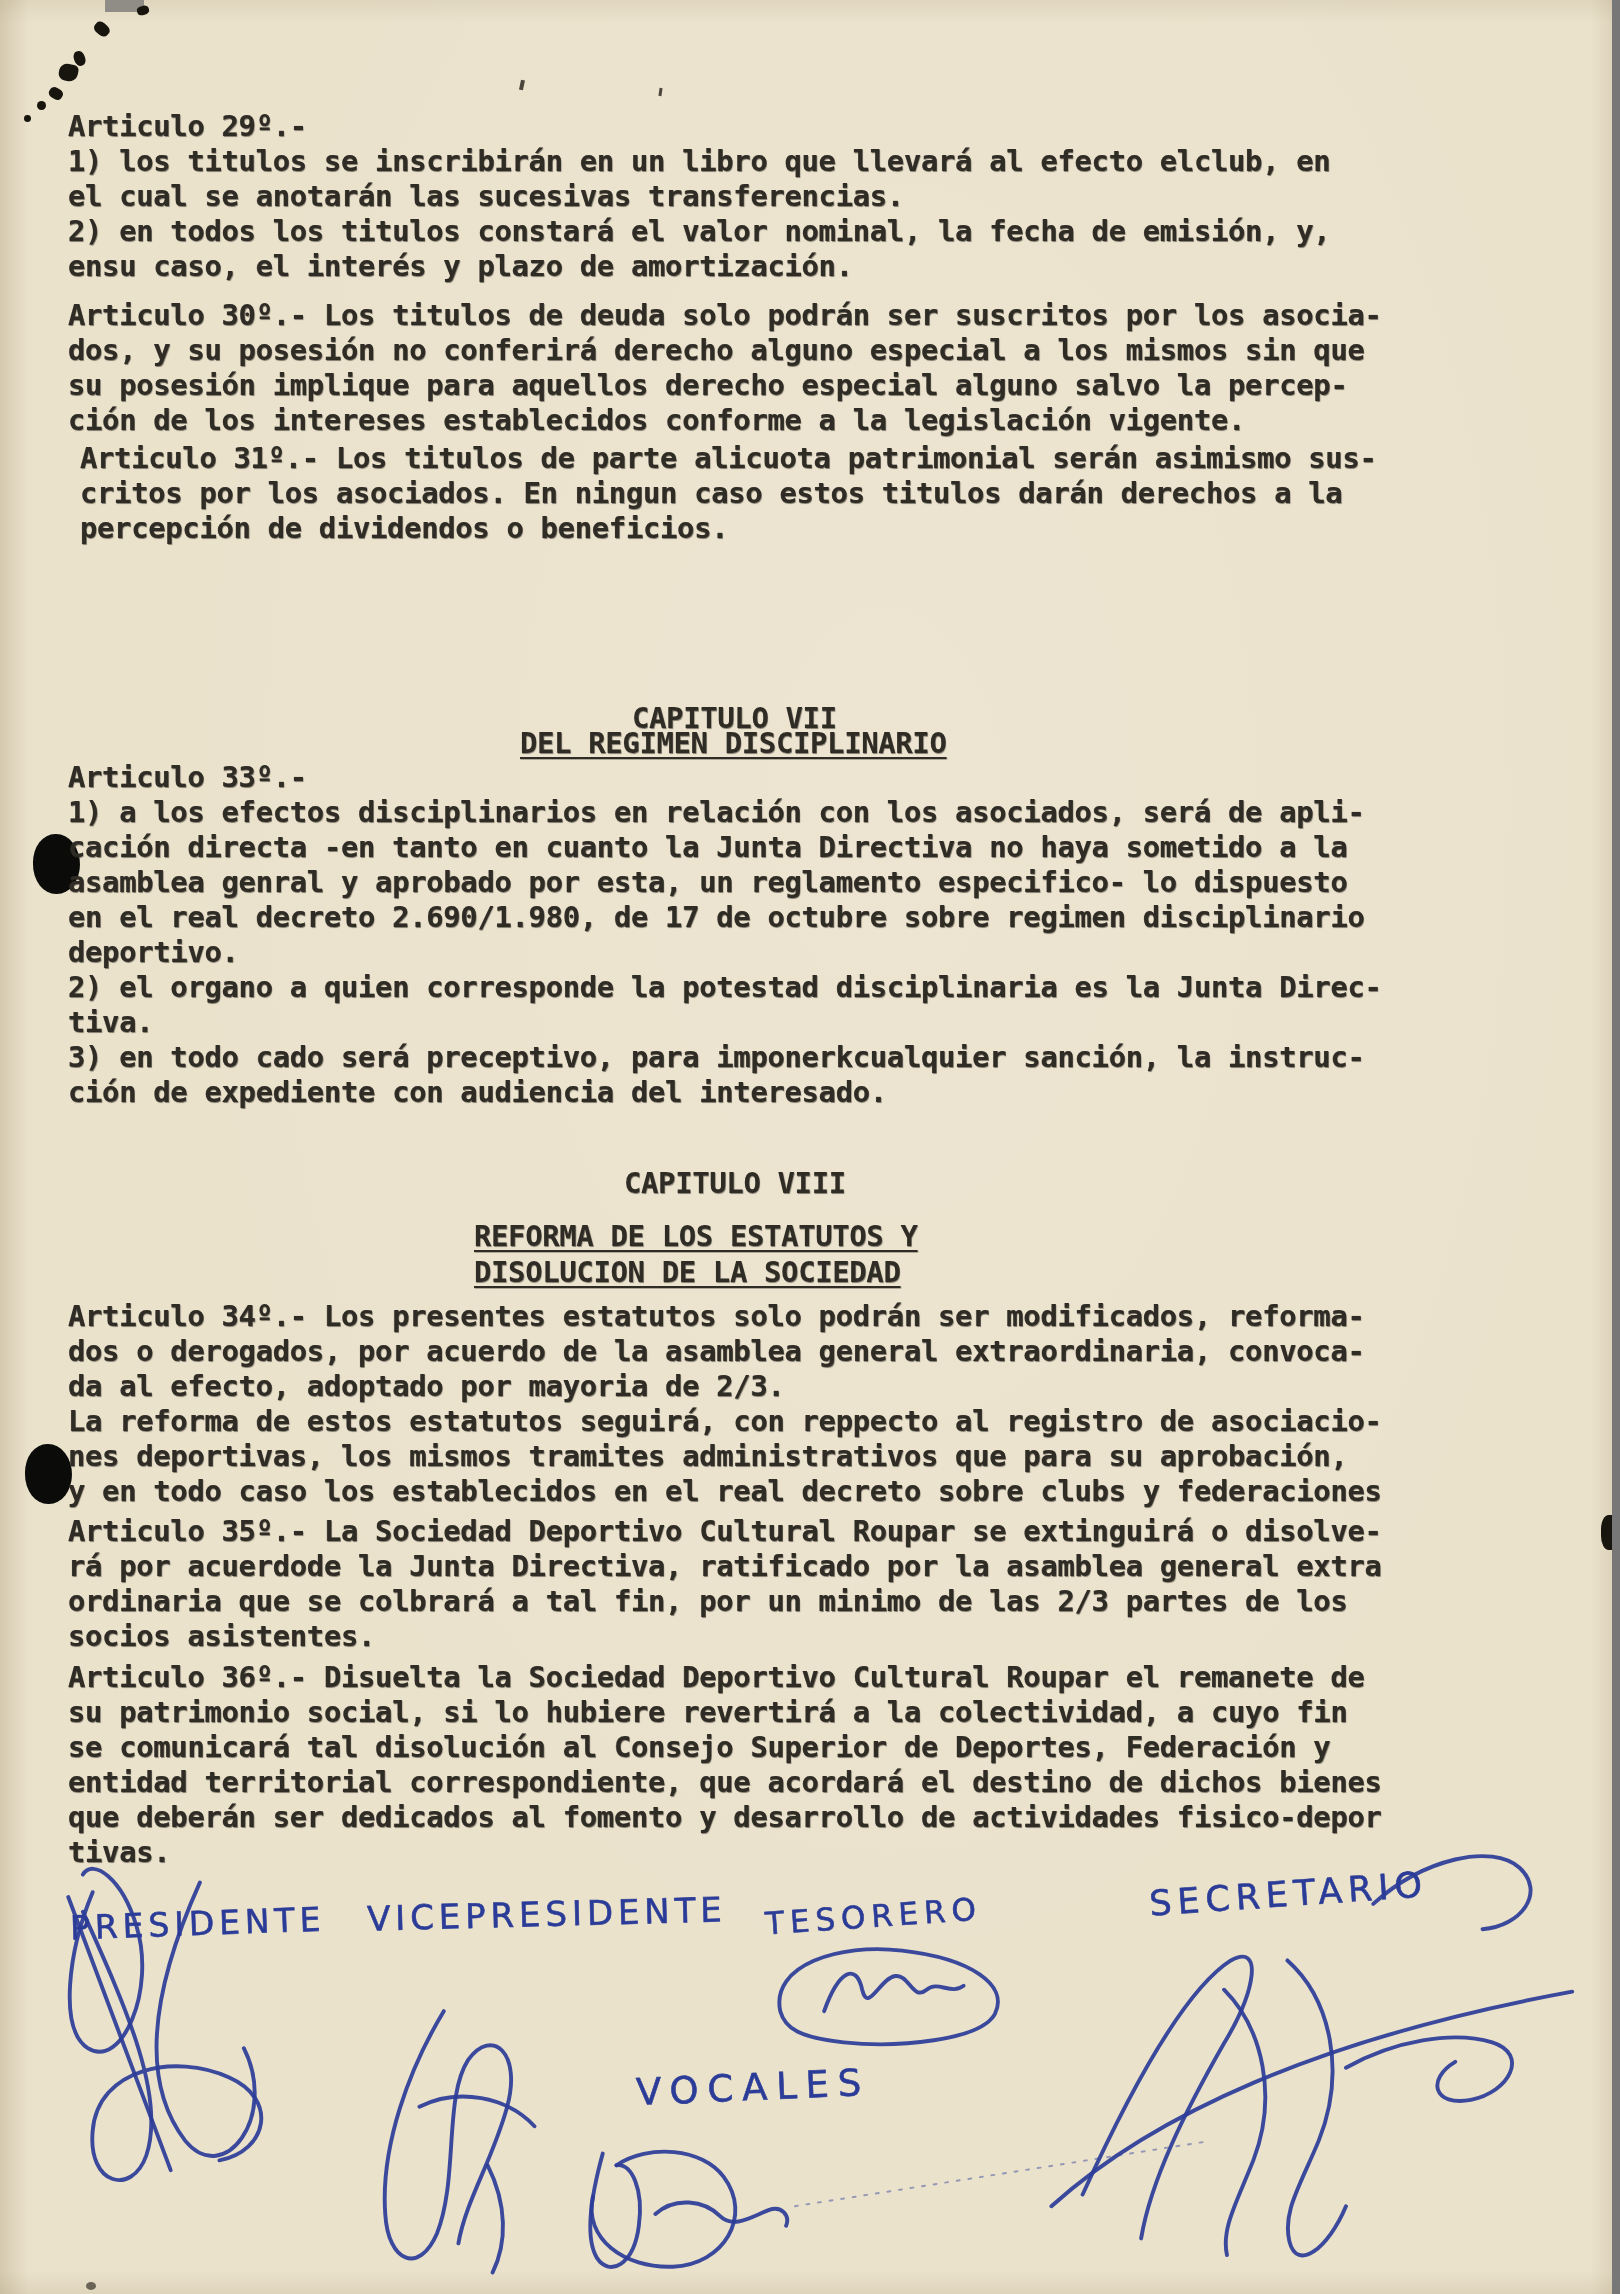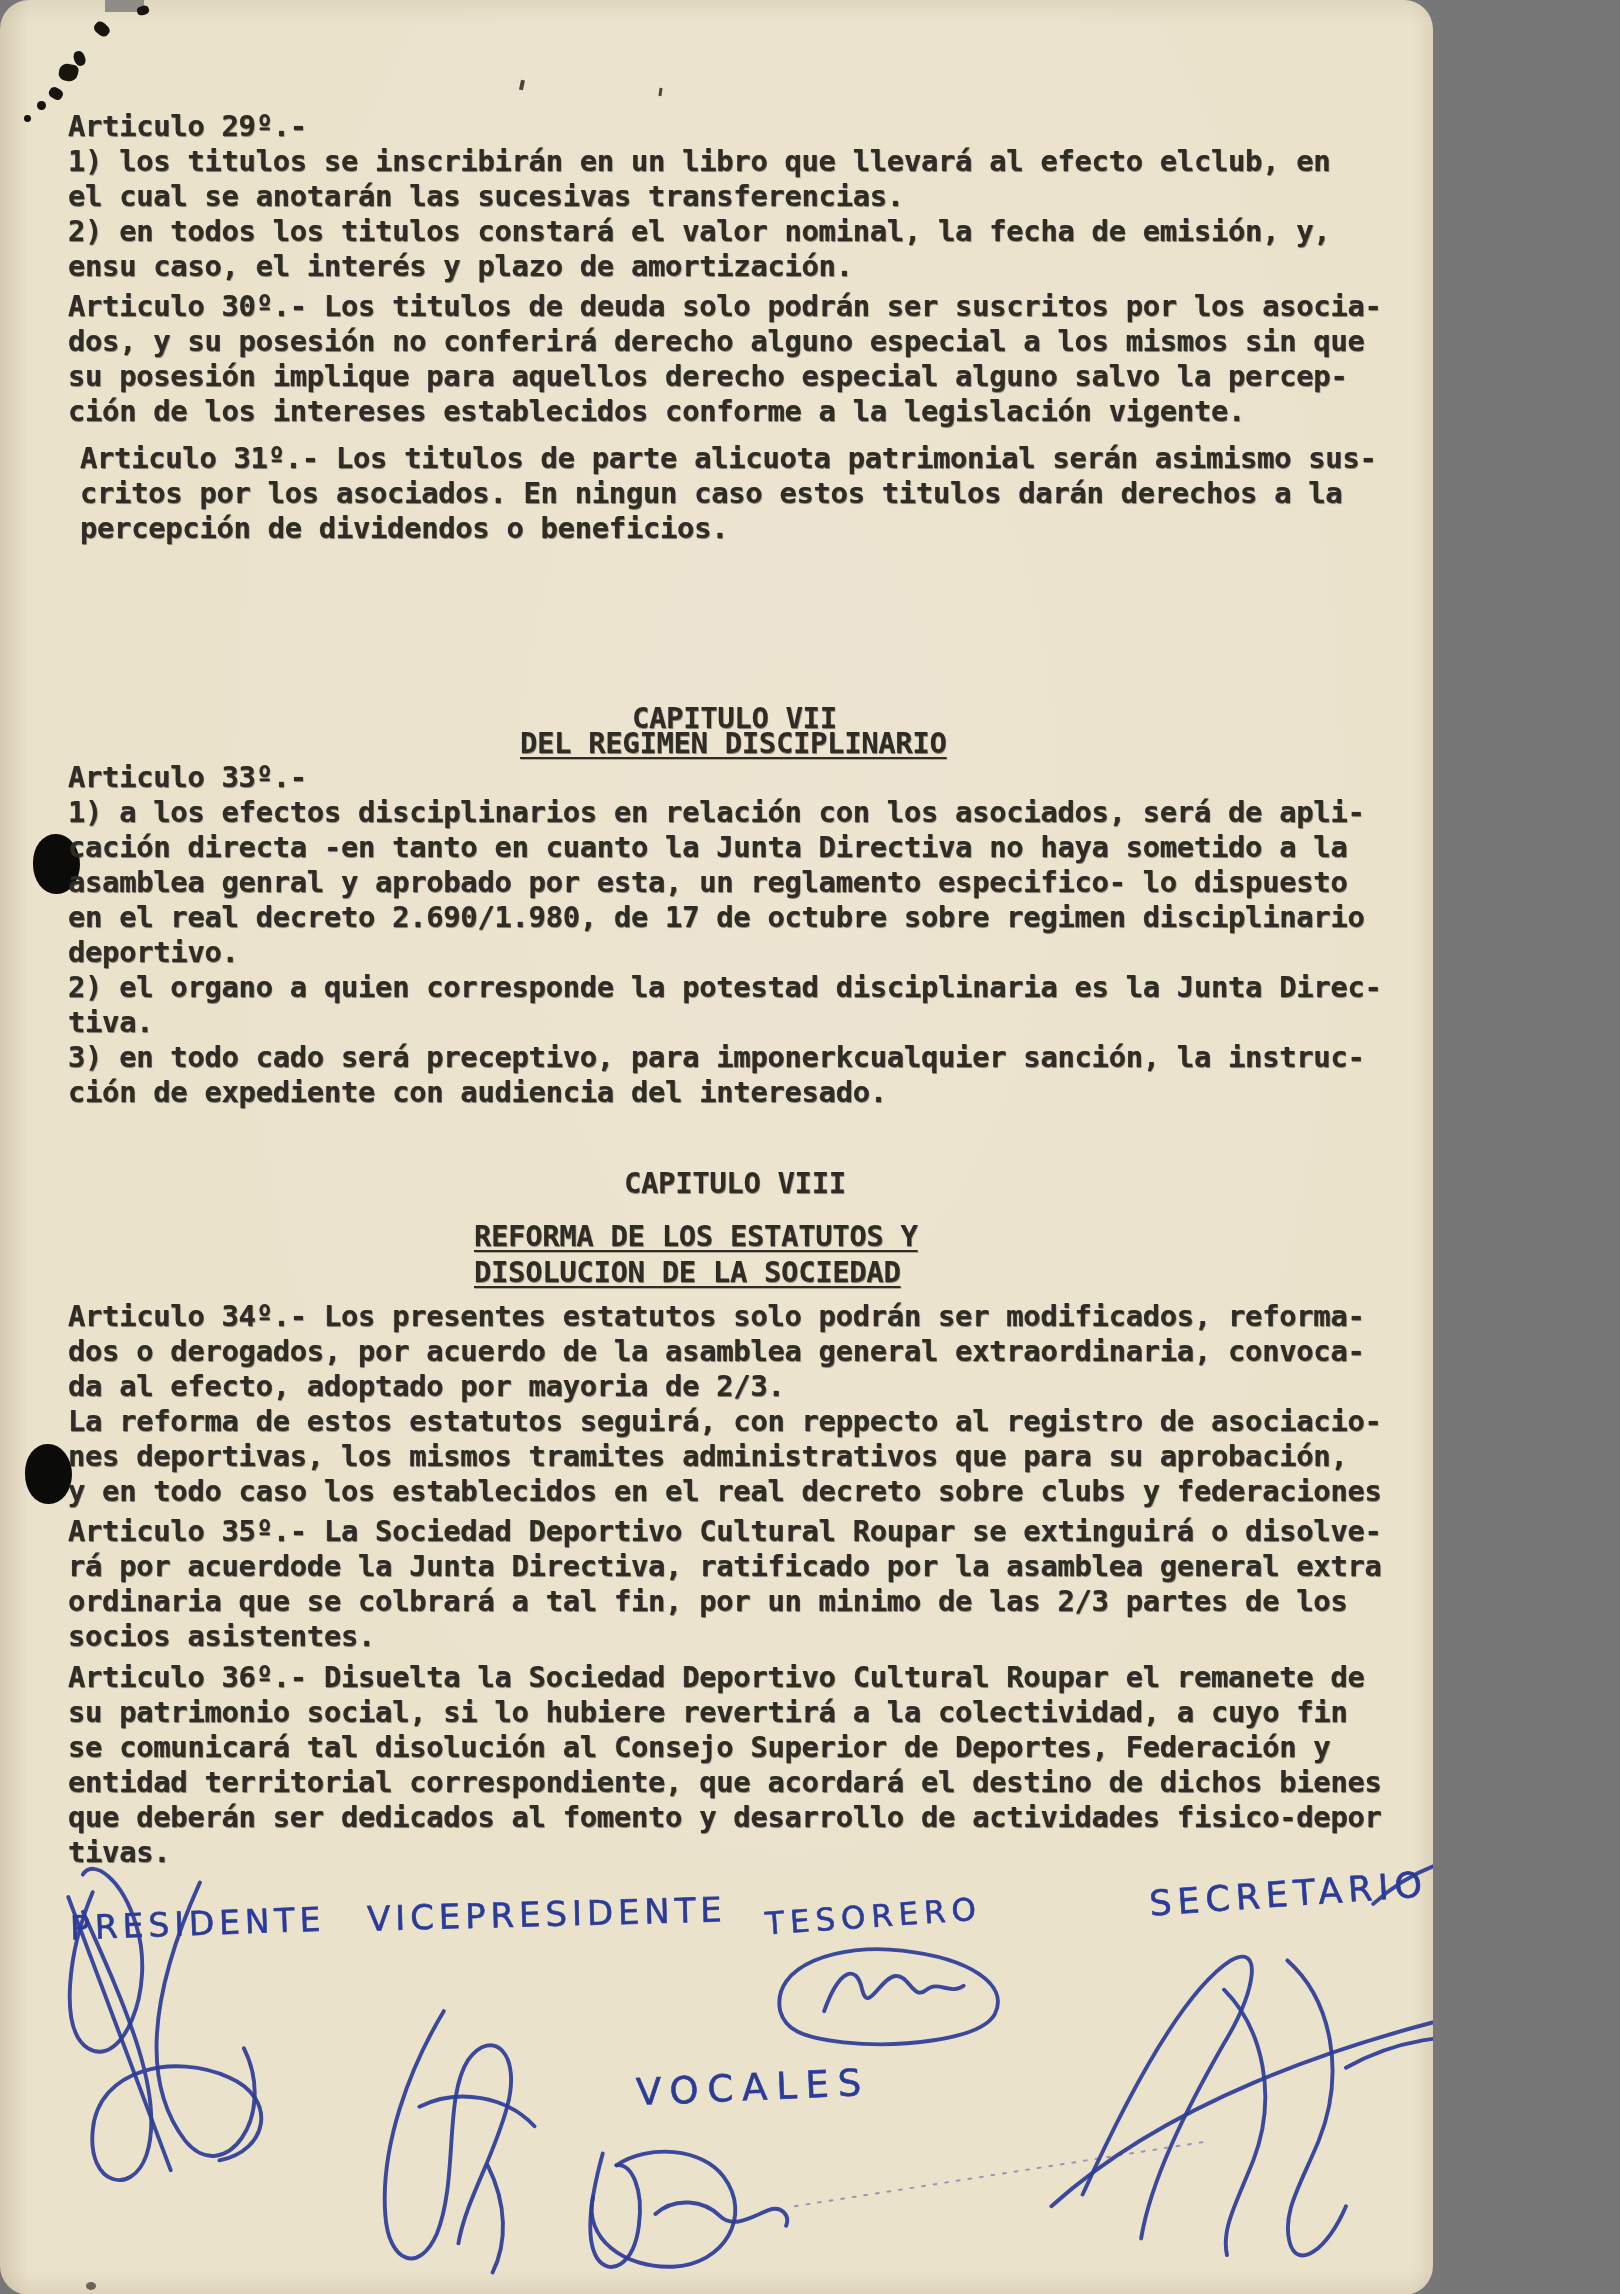--- a/index.html
+++ b/index.html
@@ -1,28 +1,27 @@
 <!DOCTYPE html>
 <html><head>
 <meta charset="utf-8">
 <style>
   html,body{margin:0;padding:0;background:#777;}
   .paper{
     position:relative;
-    width:1433px;height:2295px;
+    width:1612px;height:2295px;
     background:
       radial-gradient(ellipse at 55% 35%, rgba(255,255,255,0.10), transparent 60%),
       linear-gradient(90deg, rgba(124,104,62,0.20) 0px, rgba(124,104,62,0) 29px),
       linear-gradient(270deg, rgba(124,104,62,0.12) 0px, rgba(124,104,62,0) 21.5px),
       linear-gradient(0deg, rgba(124,104,62,0.12) 0px, rgba(124,104,62,0) 25px),
       linear-gradient(180deg, rgba(124,104,62,0.10) 0px, rgba(124,104,62,0) 23.4px),
       #ebe2cc;
     overflow:hidden;
     font-family:"DejaVu Sans Mono", monospace;
-    border-radius:29px;
   }
   .typed{
     position:absolute;
     left:68px;
     width:1416px;
     font-size:29px;
     line-height:35px;
     font-weight:bold;
     color:#2f2b25;
     white-space:pre-wrap;
@@ -75,21 +74,21 @@
   <div class="hole" style="left:33px;top:834px;width:47px;height:60px;"></div>
   <div class="hole" style="left:25px;top:1444px;width:47px;height:60px;"></div>
   <div class="speck" style="left:1601px;top:1515px;width:19.5px;height:35px;border-radius:40% 0 0 40%;"></div>
   <div class="speck" style="left:86px;top:2282px;width:9.8px;height:7.8px;border-radius:50%;opacity:.6;"></div>
 
   <div class="typed" style="top:109px;">Articulo 29º.-
 1) los titulos se inscribirán en un libro que llevará al efecto elclub, en
 el cual se anotarán las sucesivas transferencias.
 2) en todos los titulos constará el valor nominal, la fecha de emisión, y,
 ensu caso, el interés y plazo de amortización.</div>
-  <div class="typed" style="top:289px;">Articulo 30º.- Los titulos de deuda solo podrán ser suscritos por los asocia-
+  <div class="typed" style="top:298px;">Articulo 30º.- Los titulos de deuda solo podrán ser suscritos por los asocia-
 dos, y su posesión no conferirá derecho alguno especial a los mismos sin que
 su posesión implique para aquellos derecho especial alguno salvo la percep-
 ción de los intereses establecidos conforme a la legislación vigente.</div>
   <div class="typed" style="top:441px;margin-left:12px;">Articulo 31º.- Los titulos de parte alicuota patrimonial serán asimismo sus-
 critos por los asociados. En ningun caso estos titulos darán derechos a la
 percepción de dividendos o beneficios.</div>
 
   <div class="heading" style="left:632px;top:673px;margin-top:28px;">CAPITULO VII</div>
   <div class="heading underlined" style="left:520px;top:726px;">DEL REGIMEN DISCIPLINARIO</div>
 

